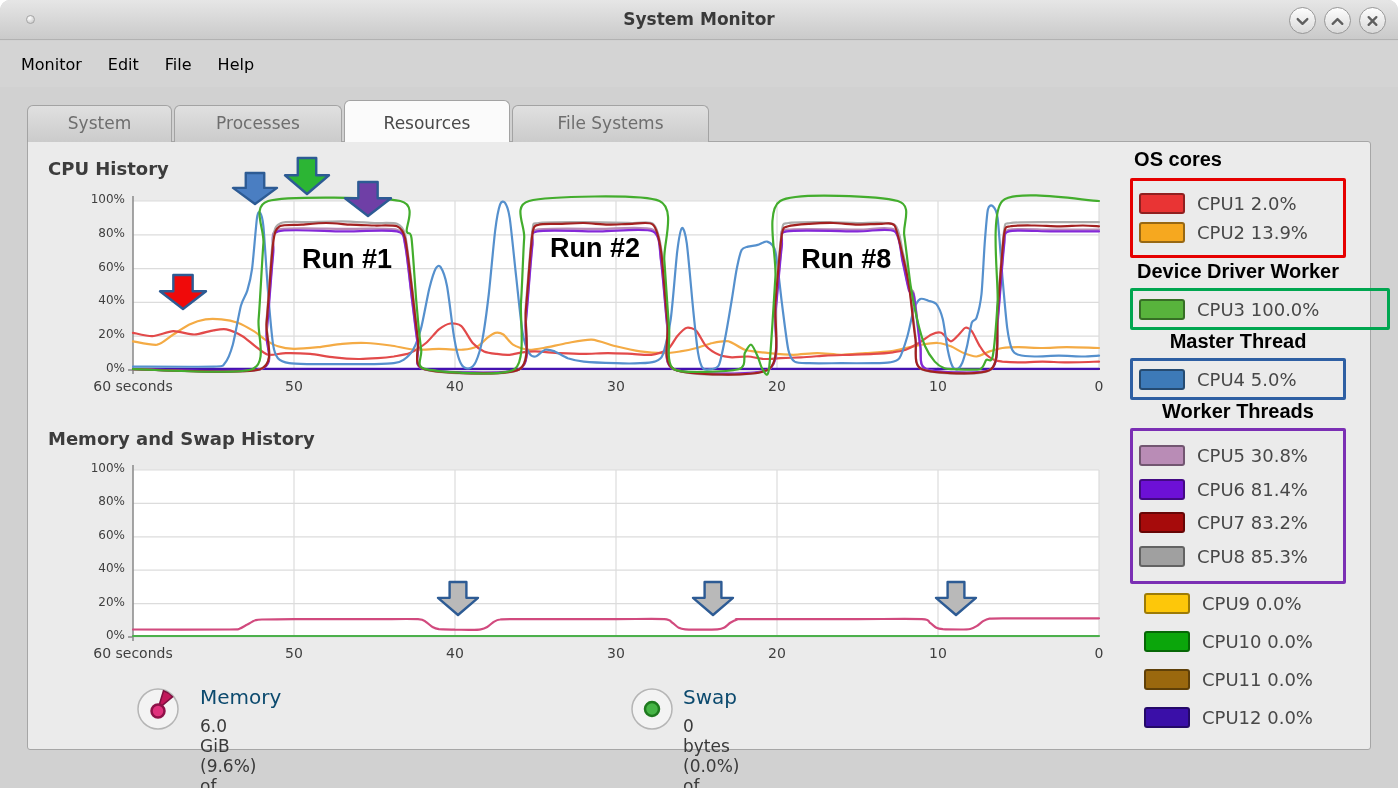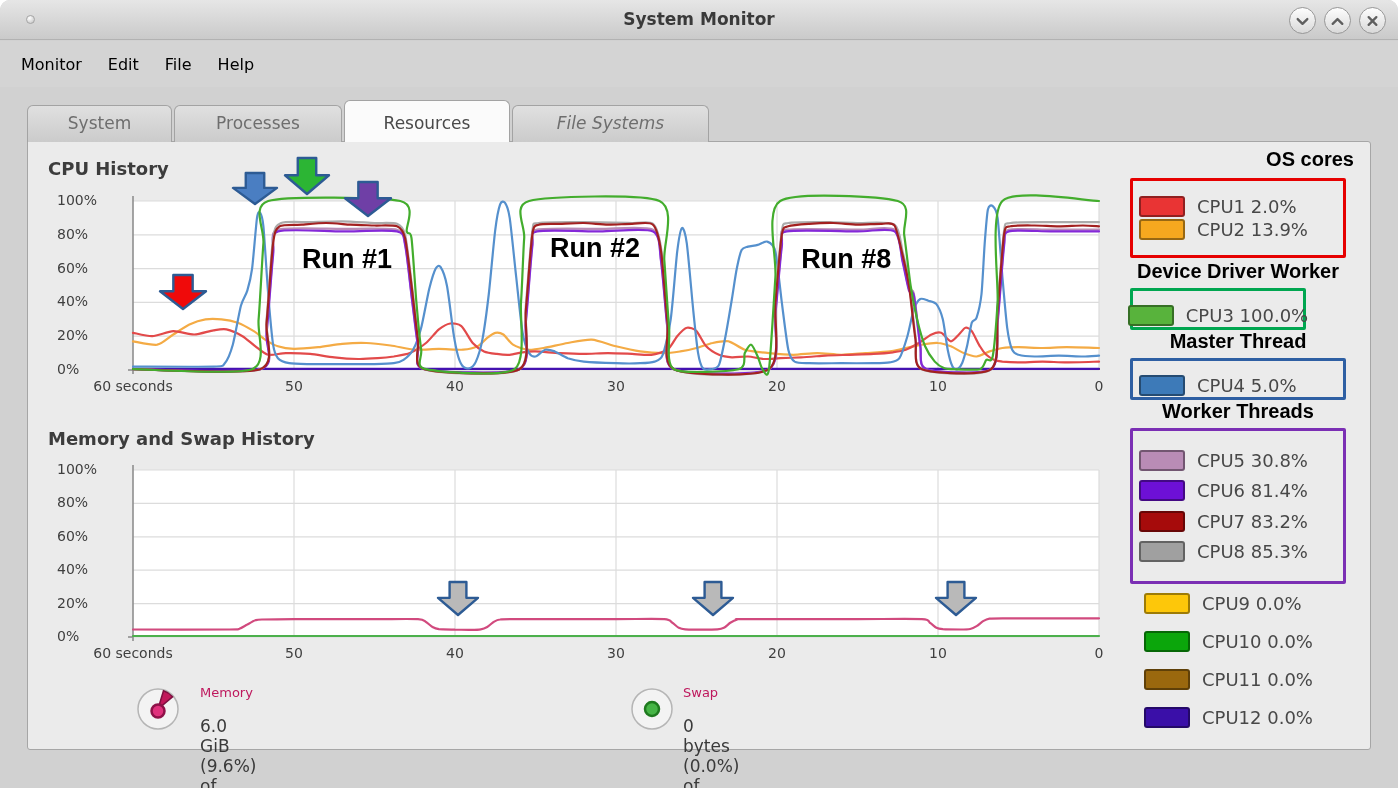--- a/index.html
+++ b/index.html
@@ -29,38 +29,38 @@
        border-radius:6px 6px 0 0;margin-right:2px;}
   .tab.active{height:42px;line-height:44px;background:#fbfbfb;color:#4a4a4a;
               border-color:#a3a3a3;position:relative;z-index:4;}
   
   .panel{position:absolute;left:27px;top:141px;width:1344px;height:609px;background:#ebebeb;
          border:1px solid #a6a6a6;border-radius:0 3px 3px 3px;z-index:2;}
   .section-title{position:absolute;font-size:18px;font-weight:bold;color:#3c3c3c;z-index:5;}
   
   .chart{position:absolute;z-index:5;}
   .chart svg{overflow:visible;display:block;}
-  .ylab{position:absolute;width:68px;text-align:left;font-size:14px;color:#3f3f3f;}
+  .ylab{position:absolute;width:68px;text-align:right;font-size:12px;color:#3f3f3f;}
   .xlab{position:absolute;text-align:center;font-size:14px;color:#3f3f3f;}
   .run-label{position:absolute;font-family:"Liberation Sans",sans-serif;font-weight:bold;
              font-size:27px;color:#000;z-index:7;white-space:nowrap;transform:translateX(-50%);}
   .arrow{position:absolute;z-index:8;}
   
   .legend{position:absolute;left:0;top:0;z-index:6;}
   .lg-heading{position:absolute;font-family:"Liberation Sans",sans-serif;font-weight:bold;
               font-size:20px;color:#000;text-align:center;white-space:nowrap;transform:translateX(-50%);}
   .lg-box{position:absolute;display:flex;flex-direction:column;justify-content:space-around;
-          padding:14px 6px;border-radius:2px;}
+          padding:8px 6px;border-radius:2px;}
   .lg-row{display:flex;align-items:center;gap:12px;height:34px;}
   .lg-row.loose{position:absolute;padding-left:8px;}
   .swatch{width:46px;height:21px;border:2px solid rgba(0,0,0,0.38);border-radius:3px;flex:0 0 auto;}
   .lg-text{font-size:18px;color:#484848;white-space:nowrap;}
   
   .foot-item{position:absolute;z-index:5;}
-  .foot-label{position:absolute;font-size:13px;color:#be185d;}
+  .foot-label{position:absolute;font-size:20px;color:#0c4a6e;}
   .foot-value{position:absolute;font-size:17px;color:#3a3a3a;}
 </style>
 </head>
 <body>
 
 <div class="window">
   <div class="titlebar">
     <span class="app-dot"></span>
     <span class="win-title">System Monitor</span>
     <div class="controls" id="win-controls">
@@ -86,21 +86,21 @@
       <div class="menu-item">Monitor</div>
       <div class="menu-item">Edit</div>
       <div class="menu-item">File</div>
       <div class="menu-item">Help</div>
     </div>
 
   <div class="tabbar" id="tabbar">
       <div class="tab" style="width: 145px;">System</div>
       <div class="tab" style="width: 168px;">Processes</div>
       <div class="tab active" style="width: 166px;">Resources</div>
-      <div class="tab" style="width: 197px; font-style: italic;">File Systems</div>
+      <div class="tab" style="width: 197px;">File Systems</div>
     </div>
 
   <div class="panel"></div>
 
   <div class="section-title" style="left:48px;top:158px;">CPU History</div>
   <div class="section-title" style="left:48px;top:428px;">Memory and Swap History</div>
 
   <div id="cpu-chart" class="chart" style="left: 133px; top: 201px;">
       <svg width="966" height="169" viewBox="0 0 966 169">
         <rect x="0" y="0" width="966" height="169" fill="#ffffff"></rect>
@@ -198,33 +198,33 @@
       </svg>
       <svg width="44" height="37" viewBox="0 0 44 37" class="arrow" style="left: 557.6px; top: 110.29px;">
         <polygon points="13.6,2 30.4,2 30.4,17.84 42,17.84 22,35 2,17.84 13.6,17.84" fill="#b9b9b9" stroke="#2d5b94" stroke-width="2.4" stroke-linejoin="round"></polygon>
       </svg>
       <svg width="44" height="37" viewBox="0 0 44 37" class="arrow" style="left: 800.71px; top: 110.29px;">
         <polygon points="13.6,2 30.4,2 30.4,17.84 42,17.84 22,35 2,17.84 13.6,17.84" fill="#b9b9b9" stroke="#2d5b94" stroke-width="2.4" stroke-linejoin="round"></polygon>
       </svg>
     </div>
 
   <div class="legend" id="legend">
-      <div class="lg-heading" style="left: 1310px; top: 148px;">OS cores</div>
+      <div class="lg-heading" style="left: 1178px; top: 148px;">OS cores</div>
       <div class="lg-box" style="left: 1130px; top: 178px; width: 216px; height: 80px; border: 3px solid rgb(230, 0, 0);">
         <div class="lg-row">
           <span class="swatch" style="background: rgb(233, 52, 52);"></span>
           <span class="lg-text">CPU1 2.0%</span>
         </div>
         <div class="lg-row">
           <span class="swatch" style="background: rgb(246, 168, 31);"></span>
           <span class="lg-text">CPU2 13.9%</span>
         </div>
       </div>
       <div class="lg-heading" style="left: 1238px; top: 260px;">Device Driver Worker</div>
-      <div class="lg-box" style="left: 1130px; top: 288px; width: 176px; height: 42px; border: 3px solid rgb(0, 166, 80); align-items: center;">
+      <div class="lg-box" style="left: 1130px; top: 288px; width: 260px; height: 42px; border: 3px solid rgb(0, 166, 80);">
         <div class="lg-row">
           <span class="swatch" style="background: rgb(88, 179, 60);"></span>
           <span class="lg-text">CPU3 100.0%</span>
         </div>
       </div>
       <div class="lg-heading" style="left: 1238px; top: 330px;">Master Thread</div>
       <div class="lg-box" style="left: 1130px; top: 358px; width: 216px; height: 42px; border: 3px solid rgb(46, 95, 163);">
         <div class="lg-row">
           <span class="swatch" style="background: rgb(61, 122, 184);"></span>
           <span class="lg-text">CPU4 5.0%</span>

